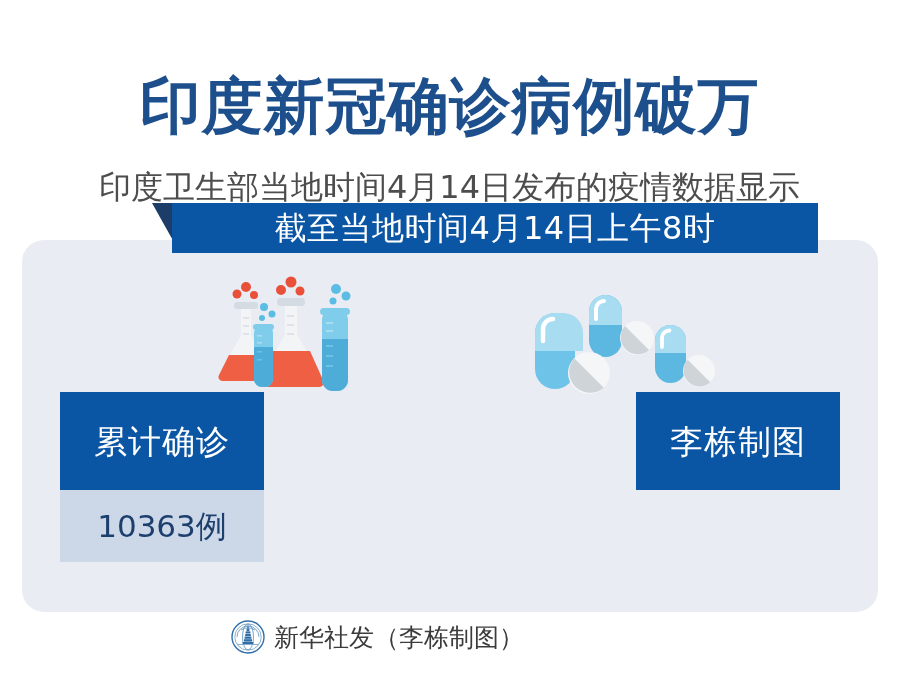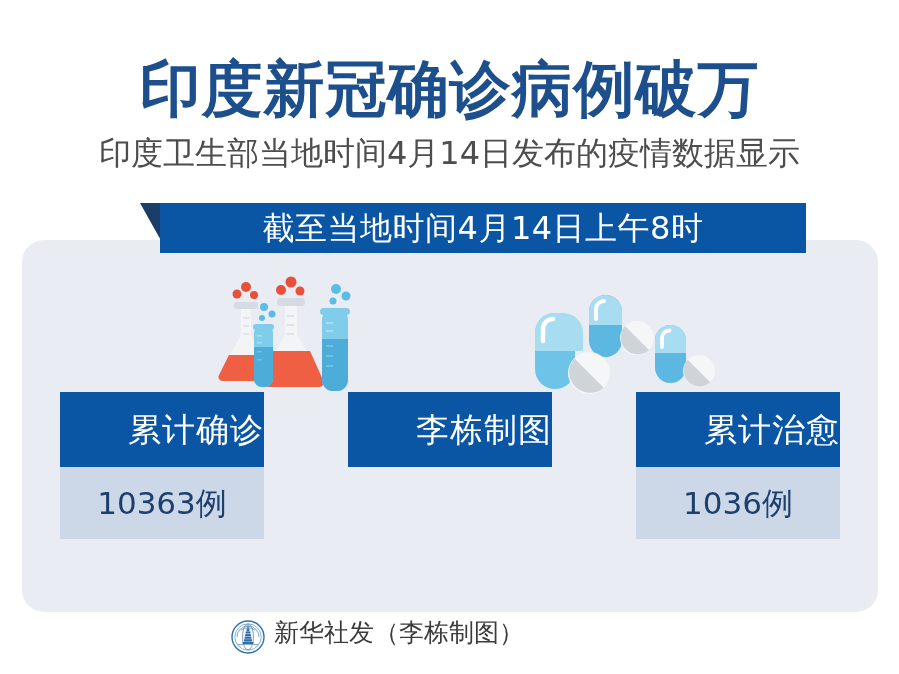--- a/index.html
+++ b/index.html
@@ -16,21 +16,21 @@
   }
 
   
   .header {
     position: absolute;
     top: 0; left: 0;
     width: 899px;
     text-align: center;
   }
   .main-title {
-    margin: 0;
+    margin: 17px;
     padding-top: 56px;
     font-size: 61px;
     line-height: 1.08;
     font-weight: bold;
     color: #1d4f8c;
     letter-spacing: 1px;
     font-family: "DejaVu Sans", "Liberation Sans", sans-serif;
   }
   .sub-title {
     margin: 0;
@@ -49,21 +49,21 @@
     top: 240px;
     width: 856px;
     height: 372px;
     background: #e9ecf3;
     border-radius: 22px;
   }
 
   
   .ribbon-wrap {
     position: absolute;
-    left: 140px;
+    left: 152px;
     top: 203px;
     width: 690px;
     height: 60px;
     z-index: 5;
   }
   .ribbon-fold {
     position: absolute;
     left: 0;
     top: 0;
     width: 0;
@@ -119,25 +119,25 @@
   .stats {
     position: absolute;
     left: 38px;
     top: 152px;
     width: 780px;
     display: flex;
     justify-content: space-between;
   }
   .stat-col { width: 204px; }
   .stat-head {
-    height: 75px;
+    height: 98px;
     background: #0a56a5;
     display: flex;
     align-items: center;
-    justify-content: flex-end;
+    justify-content: center;
   }
   .stat-head-label {
     color: #ffffff;
     font-size: 33px;
     line-height: 1;
     letter-spacing: 1px;
     font-family: "DejaVu Sans", "Liberation Sans", sans-serif;
     white-space: nowrap;
   }
   .stat-value-box {
@@ -155,21 +155,21 @@
     white-space: nowrap;
   }
 
   
   .footer {
     position: absolute;
     left: 0;
     top: 620px;
     width: 755px;
     display: flex;
-    align-items: flex-start;
+    align-items: center;
     justify-content: center;
     gap: 9px;
   }
   .footer-logo { width: 34px; height: 34px; flex: none; }
   .footer-text {
     color: #3b3b3b;
     font-size: 25px;
     line-height: 1;
     font-family: "DejaVu Sans", "Liberation Sans", sans-serif;
     white-space: nowrap;
@@ -296,28 +296,20 @@
         <span class="stat-value">10363例</span>
       </div>
     </div>
 
     <div class="stat-col">
       <div class="stat-head">
         <span class="stat-head-label">李栋制图</span>
       </div>
     </div>
 
-    <div class="stat-col">
-      <div class="stat-head">
-        <span class="stat-head-label">累计治愈</span>
-      </div>
-      <div class="stat-value-box">
-        <span class="stat-value">1036例</span>
-      </div>
-    </div>
 
   </div>
 </div>
 
 <div class="ribbon-wrap">
   <div class="ribbon-fold"></div>
   <div class="ribbon-body">
     <span class="ribbon-text">截至当地时间4月14日上午8时</span>
   </div>
 </div>

